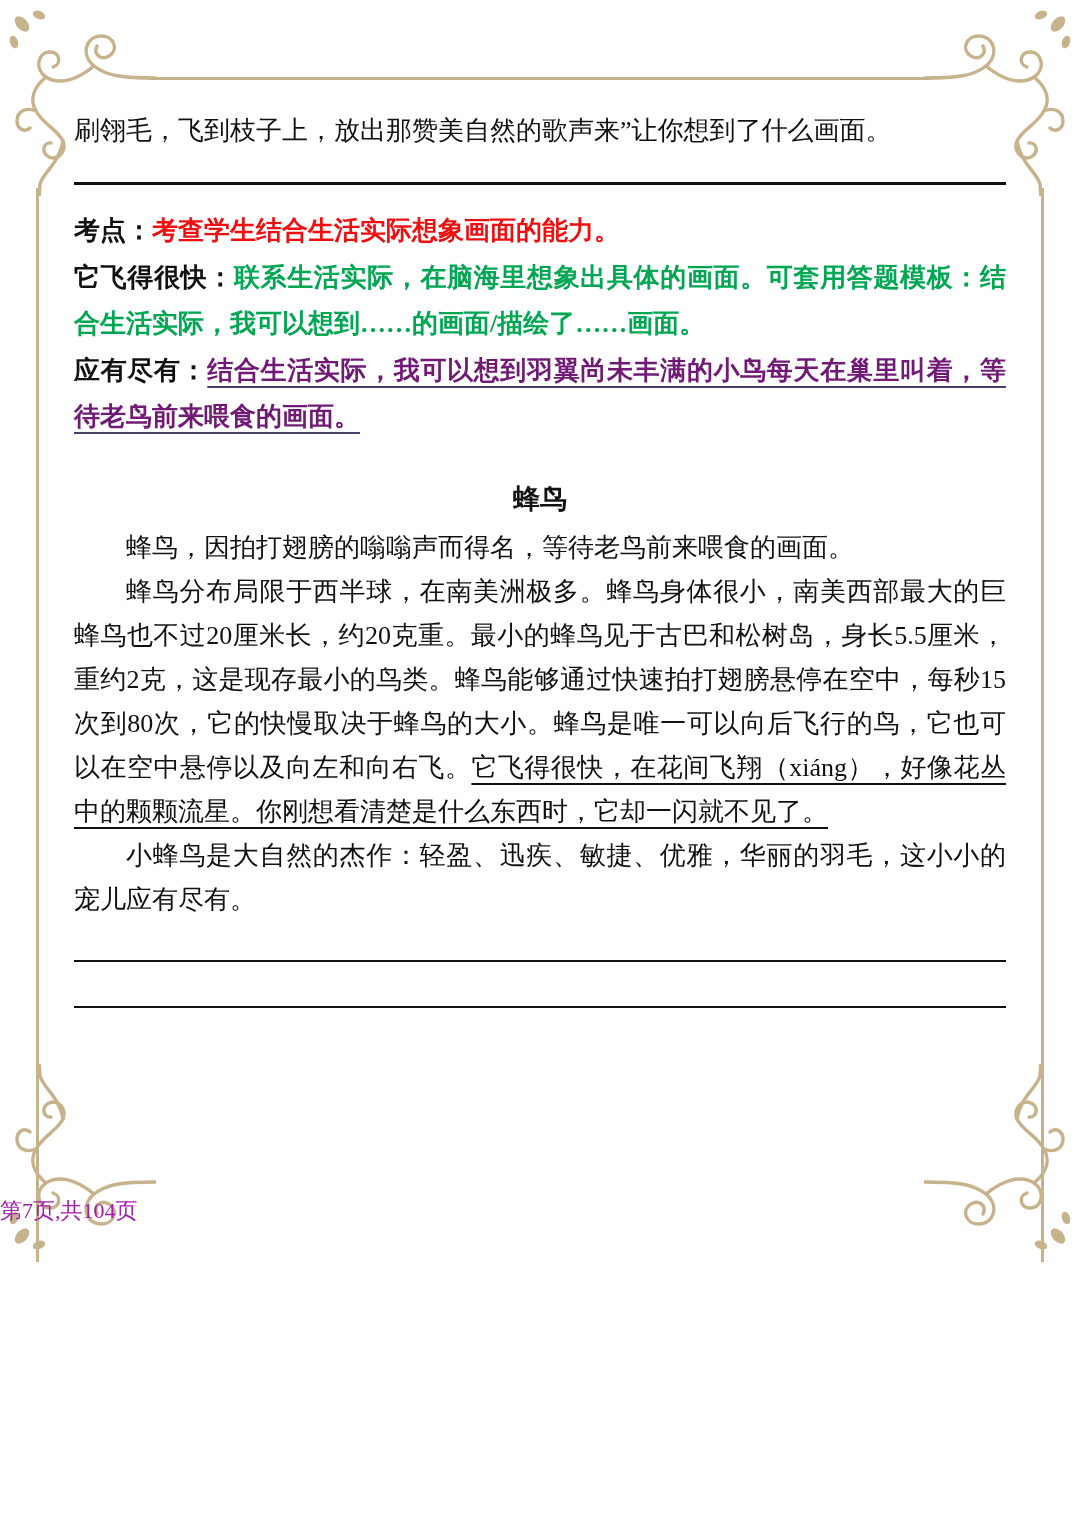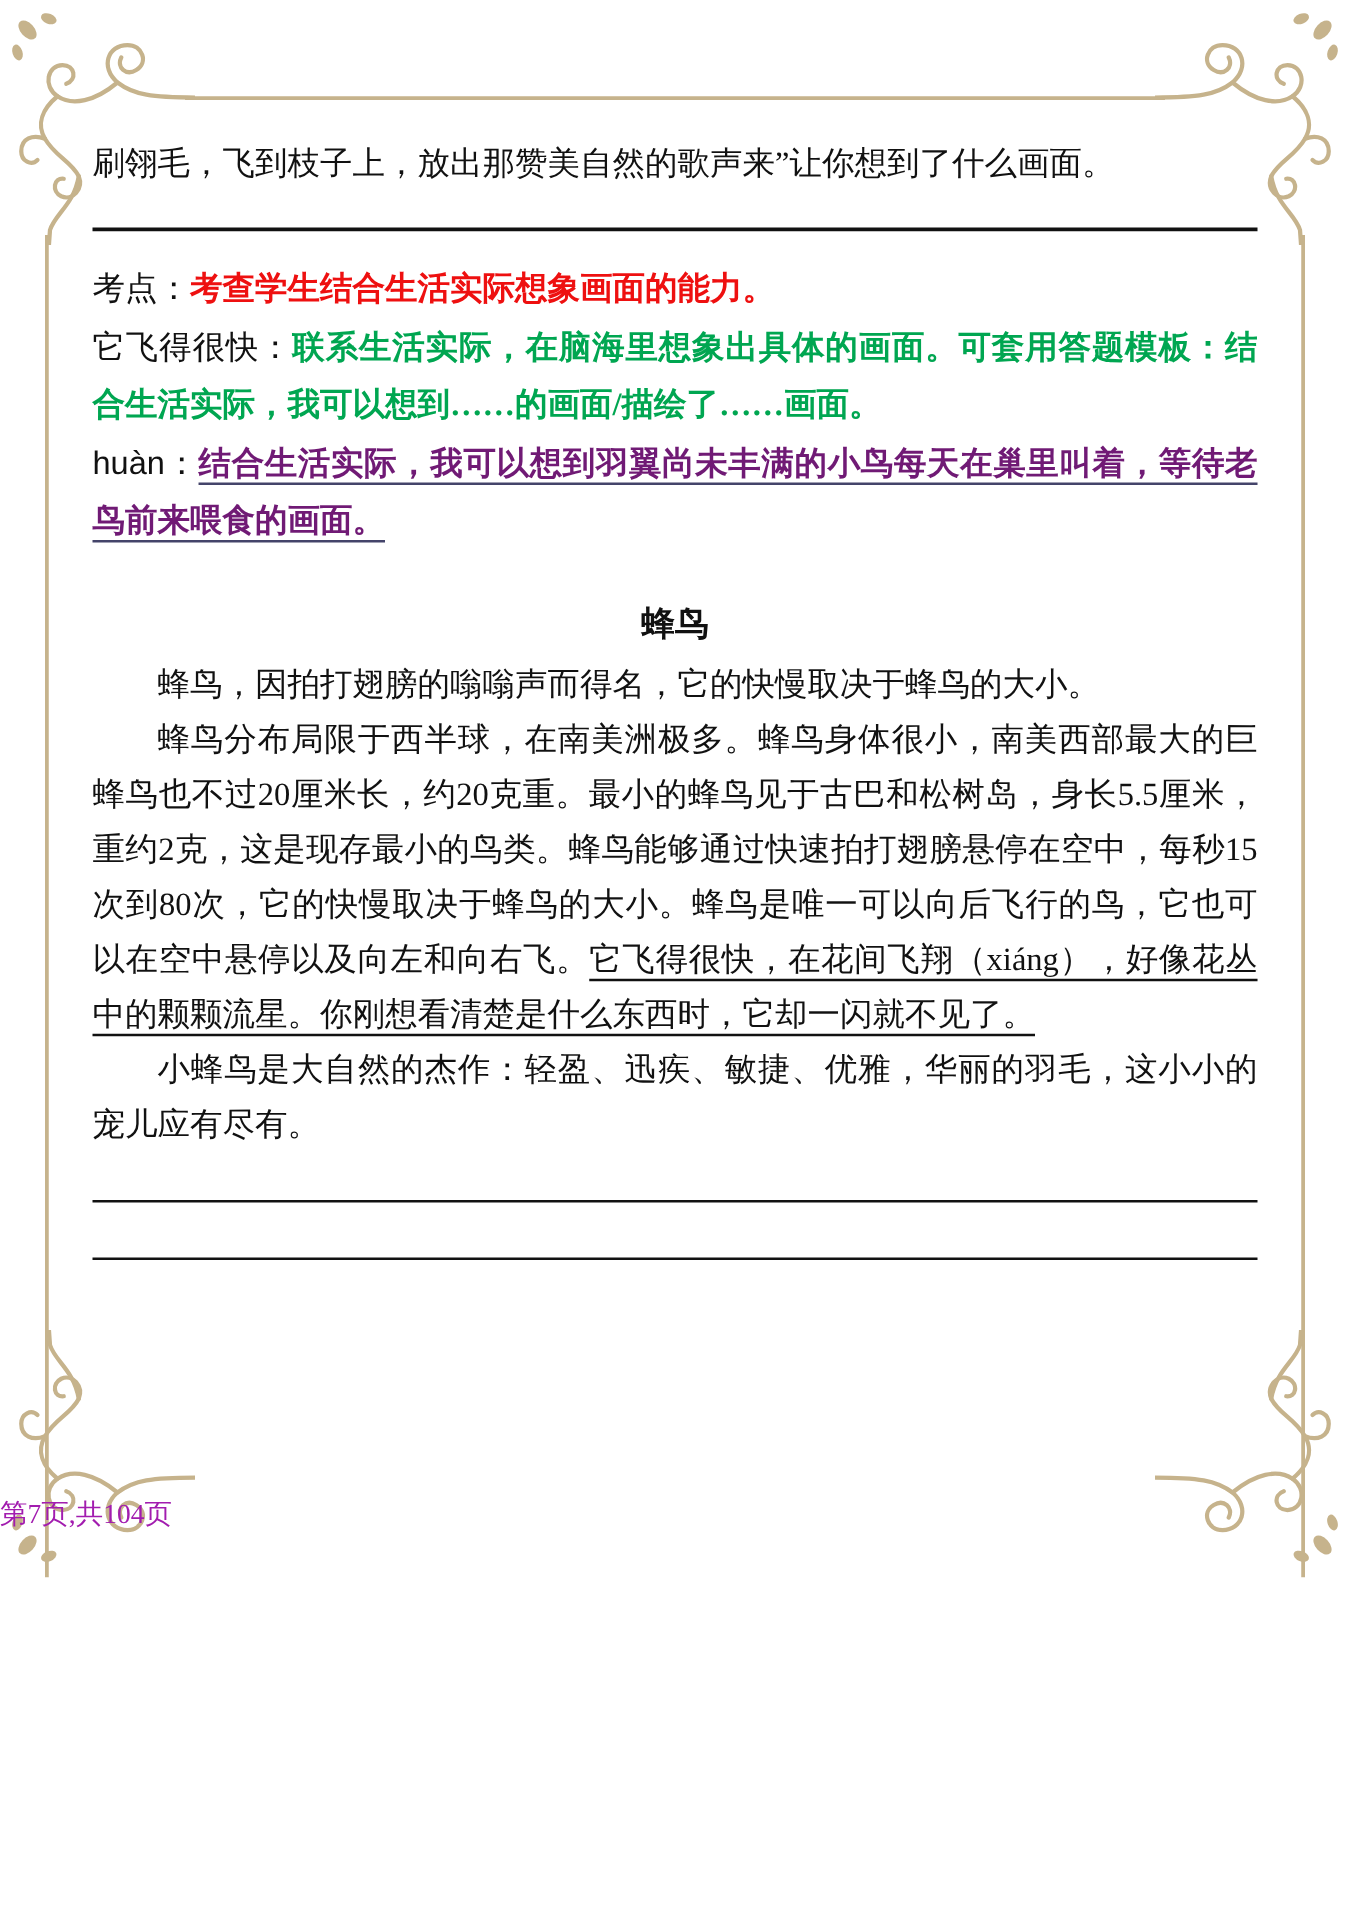--- a/index.html
+++ b/index.html
@@ -19,21 +19,21 @@
   .c-tr{right:6px;top:6px;transform:scaleX(-1);}
   .c-bl{left:6px;bottom:8px;transform:scaleY(-1);}
   .c-br{right:6px;bottom:8px;transform:scale(-1,-1);}
   
   .content{position:absolute;left:74px;right:74px;top:0;}
   .content p{margin:0;}
   .intro{margin-top:112px !important;font-size:26px;line-height:38px;}
   .sep{margin-top:32px;border:none;border-top:3px solid #111;height:0;}
   .akey{margin-top:22px;}
   .akey p{font-size:26px;line-height:46px;text-align:justify;}
-  .lbl{font-weight:normal;color:#111;font-family:"Liberation Sans","DejaVu Sans",sans-serif;}
+  .lbl{font-weight:bold;color:#111;font-family:"Liberation Sans","DejaVu Sans",sans-serif;}
   .red{color:#ee1010;font-weight:bold;}
   .green{color:#00a651;font-weight:bold;}
   .blue{color:#701a75;font-weight:bold;text-decoration:underline;text-decoration-color:#44446a;text-underline-offset:7px;}
   .passage-title{margin-top:42px !important;text-align:center;font-weight:bold;font-size:27px;line-height:34px;}
   .passage{margin-top:10px;}
   .passage p{font-size:26px;line-height:44px;text-indent:2em;text-align:justify;}
   .u{text-decoration:underline;text-underline-offset:7px;text-decoration-thickness:2px;}
   .questions{margin-top:16px;}
   .questions p{font-size:26px;line-height:46px;text-align:justify;}
   .blank-row{display:flex;align-items:flex-end;font-size:26px;line-height:48px;}
@@ -95,27 +95,27 @@
 
   <div class="content">
 
     <p class="intro">刷翎毛，飞到枝子上，放出那赞美自然的歌声来”让你想到了什么画面。</p>
 
     <hr class="sep">
 
     <div class="akey">
       <p><span class="lbl">考点：</span><span class="red">考查学生结合生活实际想象画面的能力。</span></p>
       <p><span class="lbl">它飞得很快：</span><span class="green">联系生活实际，在脑海里想象出具体的画面。可套用答题模板：结合生活实际，我可以想到……的画面/描绘了……画面。</span></p>
-      <p><span class="lbl">huàn：</span><span class="blue">结合生活实际，我可以想到羽翼尚未丰满的小鸟每天在巢里叫着，等待老鸟前来喂食的画面。</span></p>
+      <p><span class="lbl">应有尽有：</span><span class="blue">结合生活实际，我可以想到羽翼尚未丰满的小鸟每天在巢里叫着，等待老鸟前来喂食的画面。</span></p>
     </div>
 
     <p class="passage-title">蜂鸟</p>
 
     <div class="passage">
-      <p>蜂鸟，因拍打翅膀的嗡嗡声而得名，它的快慢取决于蜂鸟的大小。</p>
+      <p>蜂鸟，因拍打翅膀的嗡嗡声而得名，等待老鸟前来喂食的画面。</p>
       <p><span>蜂鸟分布局限于西半球，在南美洲极多。蜂鸟身体很小，南美西部最大的巨蜂鸟也不过20厘米长，约20克重。最小的蜂鸟见于古巴和松树岛，身长5.5厘米，重约2克，这是现存最小的鸟类。蜂鸟能够通过快速拍打翅膀悬停在空中，每秒15次到80次，它的快慢取决于蜂鸟的大小。蜂鸟是唯一可以向后飞行的鸟，它也可以在空中悬停以及向左和向右飞。</span><span class="u">它飞得很快，在花间飞翔（xiáng），好像花丛中的颗颗流星。你刚想看清楚是什么东西时，它却一闪就不见了。</span></p>
       <p>小蜂鸟是大自然的杰作：轻盈、迅疾、敏捷、优雅，华丽的羽毛，这小小的宠儿应有尽有。</p>
     </div>
 
 
     <div class="answer-lines">
       <div class="answer-line"></div>
       <div class="answer-line"></div>
     </div>
 

